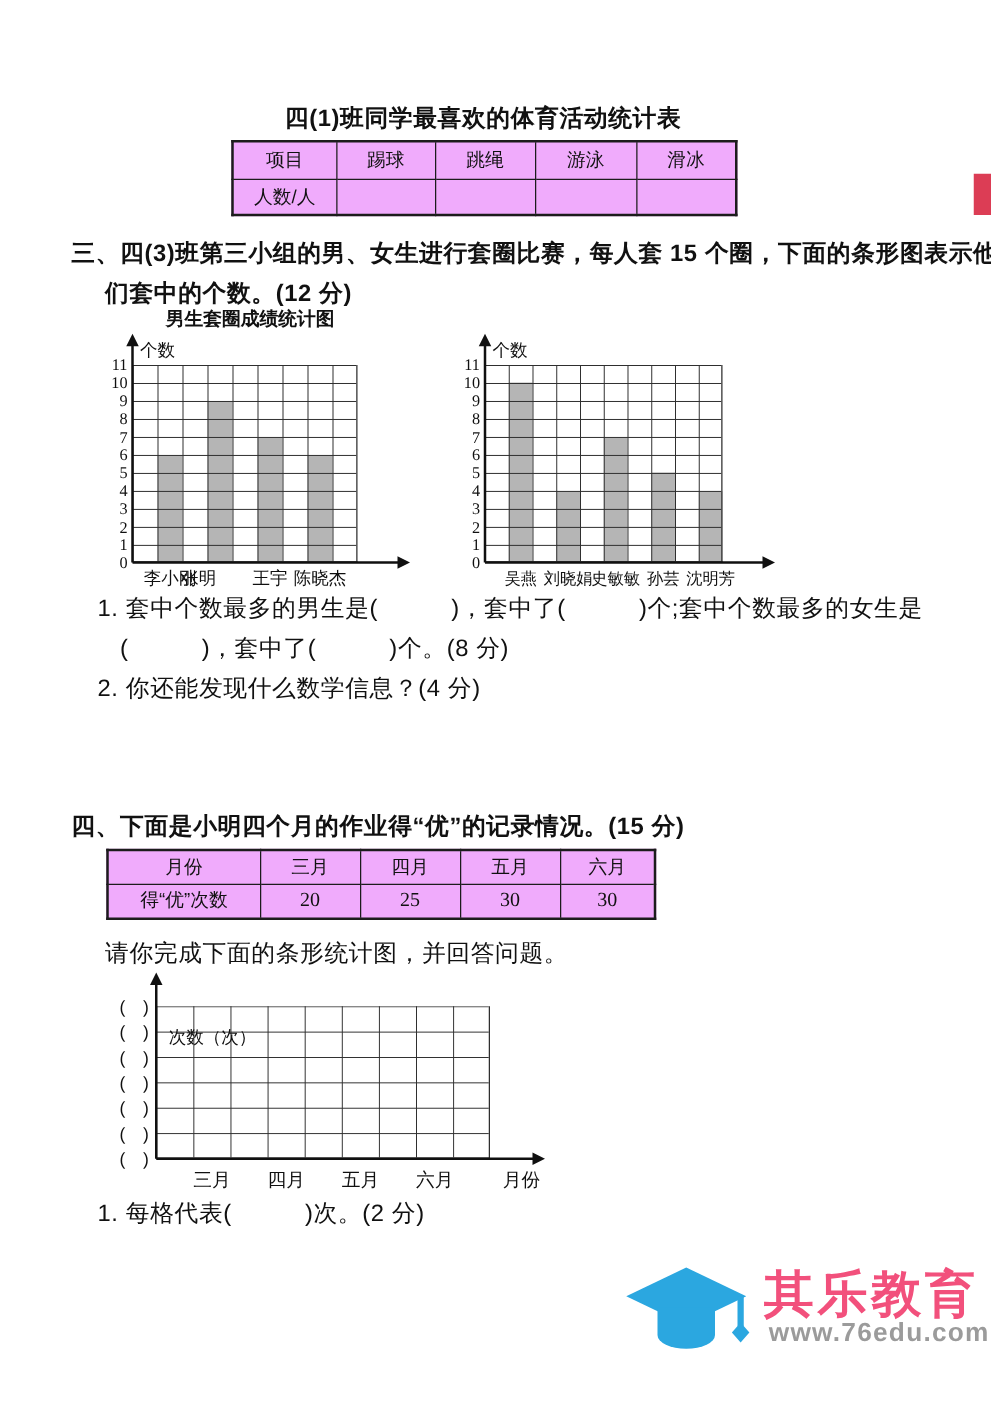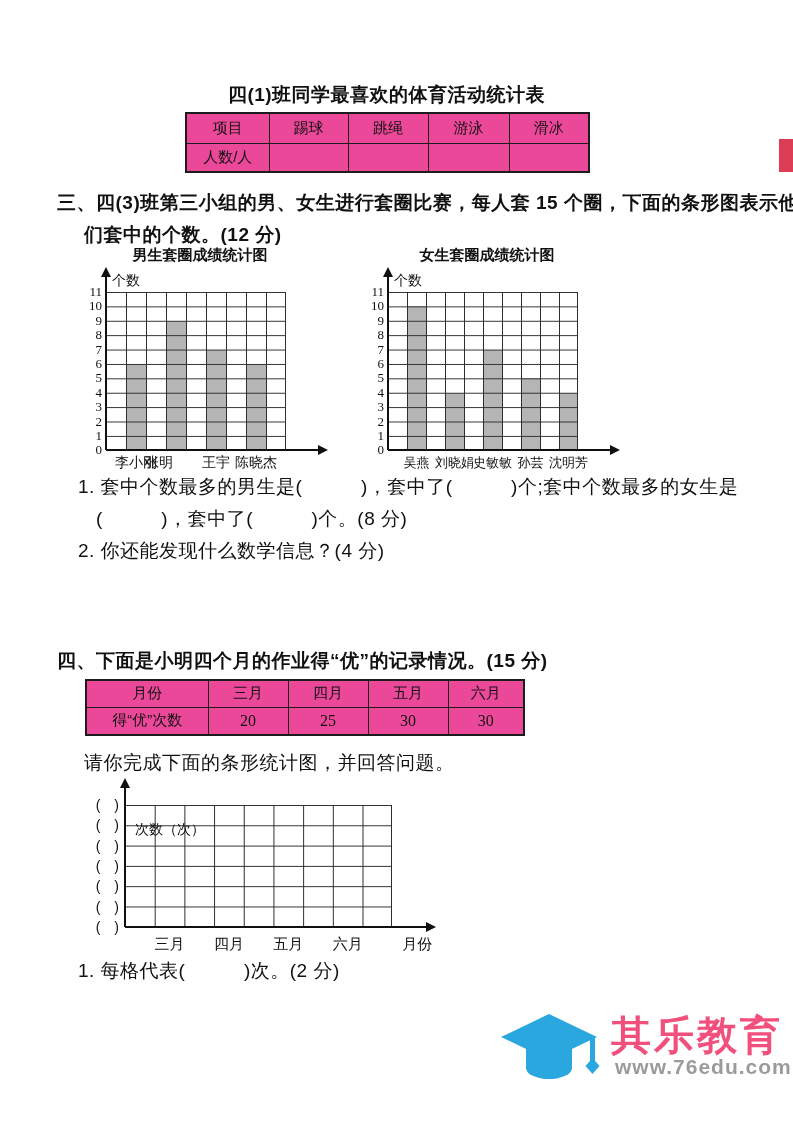--- a/index.html
+++ b/index.html
@@ -1,20 +1,20 @@
 <!DOCTYPE html>
 <html><head>
 <meta charset="utf-8">
 <style>
   html,body{margin:0;padding:0;background:#fff}
   #page{position:relative;width:793px;height:1122px;background:#ffffff;overflow:hidden;
         font-family:"Liberation Sans",sans-serif;color:#111}
   .bold{font-weight:bold}
   
-  table{border-collapse:collapse;table-layout:fixed;position:absolute;background:#ec4899}
+  table{border-collapse:collapse;table-layout:fixed;position:absolute;background:#f0abfc}
   table{border:2px solid #1c1c1c}
   td{border:1px solid #1c1c1c;text-align:center;font-size:15px;padding:0;color:#111;overflow:hidden}
   .num{font-family:"Liberation Serif",serif;font-size:16px}
   
   .chart{position:absolute}
   .chart>div,.chart>span{position:absolute}
   .grid{background-image:linear-gradient(to right,#2e2e2e 1px,transparent 1px),
                          linear-gradient(to bottom,#2e2e2e 1px,transparent 1px);
         border-right:1px solid #2e2e2e;border-bottom:1px solid #2e2e2e;box-sizing:border-box}
   .bar{}
@@ -67,21 +67,20 @@
       <td></td>
       <td></td>
     </tr>
   </tbody>
     </table>
 
   <div class="txt head" style="left:57px;top:190px">三、四(3)班第三小组的男、女生进行套圈比赛，每人套 15 个圈，下面的条形图表示他</div>
   <div class="txt head" style="left:84px;top:222px">们套中的个数。(12 分)</div>
 
   <div class="ct" style="left:80px;top:246px;width:240px">男生套圈成绩统计图</div>
-  <div class="ct" style="left:362px;top:246px;width:250px">女生套圈成绩统计图</div>
 
   <div class="chart" id="chart-boys" style="left:80px;top:268px;width:280px;height:210px">
       <div class="bar" style="left: 46px; top: 96px; width: 20px; height: 86.4px; background: rgb(181, 181, 181);"></div>
       <div class="bar" style="left: 86px; top: 52.8px; width: 20px; height: 129.6px; background: rgb(181, 181, 181);"></div>
       <div class="bar" style="left: 126px; top: 81.6px; width: 20px; height: 100.8px; background: rgb(181, 181, 181);"></div>
       <div class="bar" style="left: 166px; top: 96px; width: 20px; height: 86.4px; background: rgb(181, 181, 181);"></div>
       <div class="grid" style="left: 26px; top: 24px; width: 180px; height: 158.4px; background-size: 20px 14.4px;"></div>
       <div class="ytick" style="left: -4px; top: 174.4px; width: 26px;">0</div>
       <div class="ytick" style="left: -4px; top: 160px; width: 26px;">1</div>
       <div class="ytick" style="left: -4px; top: 145.6px; width: 26px;">2</div>

